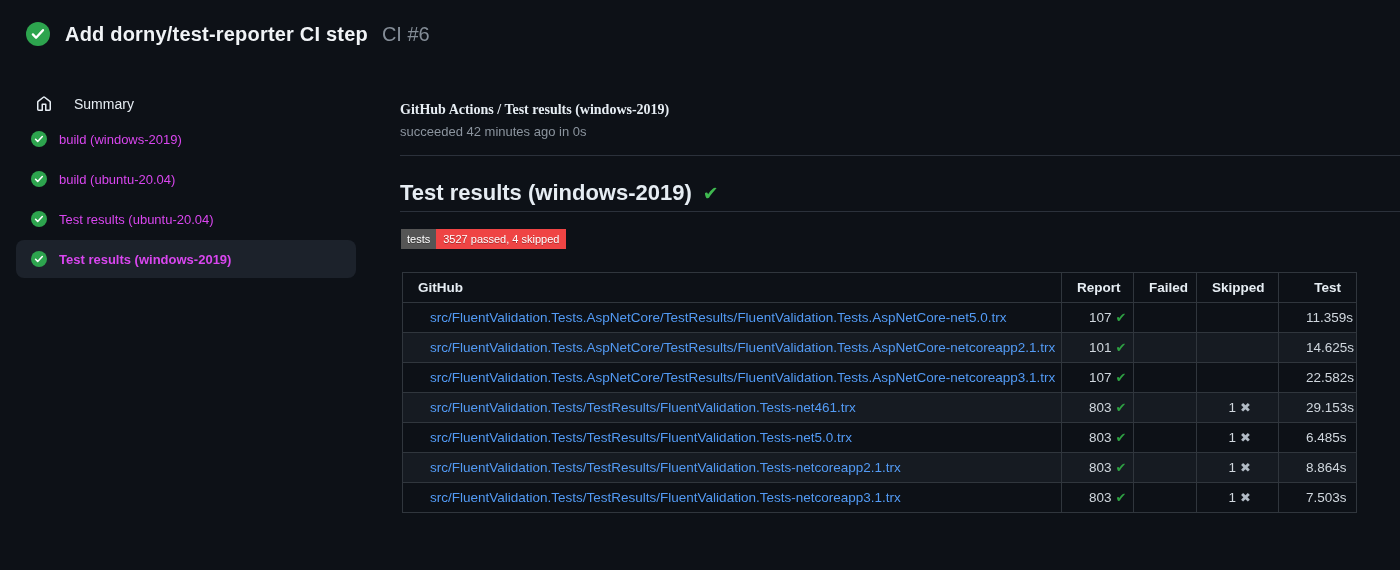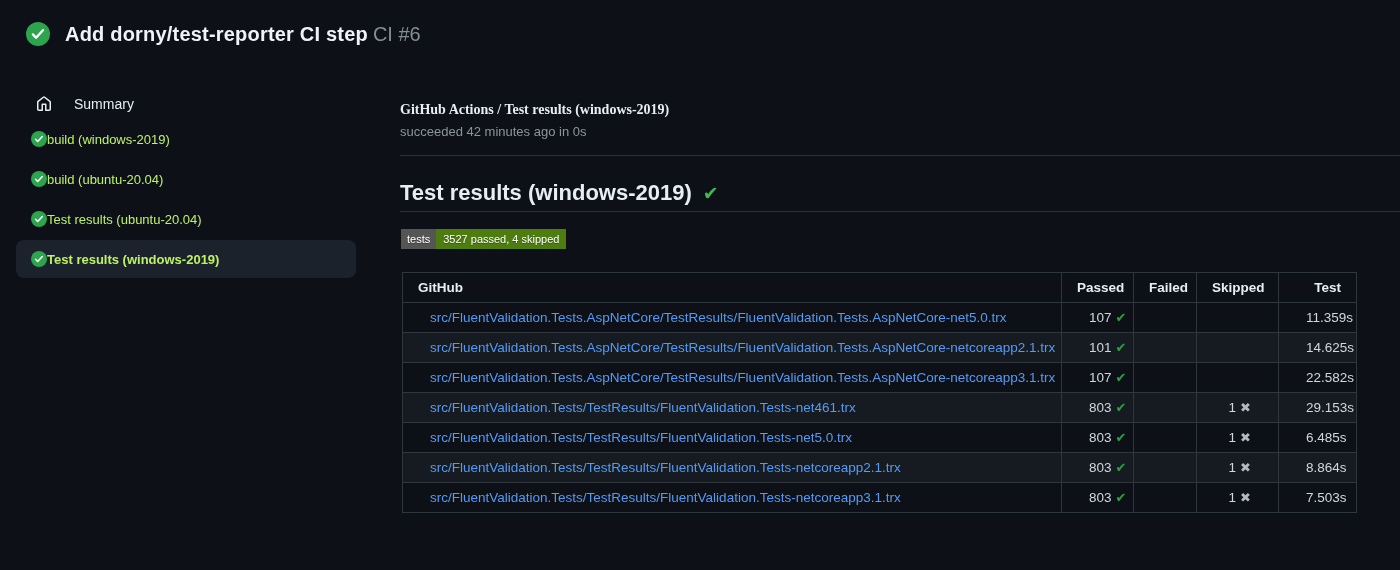--- a/index.html
+++ b/index.html
@@ -4,48 +4,48 @@
 <style>
   * { margin:0; padding:0; box-sizing:border-box; }
   html,body { background:#0d1117; }
   .app {
     position:relative; width:1400px; height:570px; overflow:hidden;
     background:#0d1117; font-family:"Liberation Sans","DejaVu Sans",sans-serif;
     color:#e6edf3;
   }
   
   .run-header { position:absolute; top:22px; left:26px; display:flex; align-items:center; gap:15px; }
-  .run-header .title-wrap { display:flex; align-items:center; gap:5px; }
+  .run-header .title-wrap { display:flex; align-items:center; gap:14px; }
   .run-title { font-size:20px; font-weight:700; color:#f0f3f6; letter-spacing:.2px; }
   .run-number { font-size:20px; font-weight:400; color:#848d97; }
   
   .sidebar { position:absolute; top:88px; left:16px; width:340px; }
   .summary-item { display:flex; align-items:center; gap:22px; padding:8px 0 8px 20px;
                   font-size:14px; color:#e6edf3; border-radius:8px; cursor:pointer; }
   .jobs-label { margin:24px 0 14px 20px; font-size:12px; color:#8b949e; }
-  .job-item { display:flex; align-items:center; height:38px; padding-left:15px;
-              margin-bottom:2px; border-radius:8px; font-size:13px; color:#bef264; cursor:pointer; }
+  .job-item { display:flex; align-items:center; gap:12px; height:38px; padding-left:15px;
+              margin-bottom:2px; border-radius:8px; font-size:13px; color:#d946ef; cursor:pointer; }
   .job-item.selected { background:#1c222b; font-weight:700; }
   .icon16 { width:16px; height:16px; flex:0 0 16px; display:block; }
   
   .main { position:absolute; left:400px; top:0; width:1000px; height:570px; }
   .job-header-title { position:absolute; top:102px; left:0; font-size:14px; font-weight:700; color:#e6edf3;font-family:Liberation Serif, serif; }
   .job-header-status { position:absolute; top:124px; left:0; font-size:13px; color:#8b949e; }
   .divider { position:absolute; left:0; width:1000px; border-top:1px solid #2b313b; }
   .divider.d1 { top:155px; }
   .divider.d2 { top:211px; }
   .report-heading { position:absolute; top:180px; left:0; display:flex; align-items:center; gap:11px; }
   .report-heading .h1-text { font-size:22px; font-weight:600; color:#e6edf3; }
   .report-heading .h1-check { font-size:19px; font-weight:700; color:#3fb950; }
   
   .badge { position:absolute; top:229px; left:1px; display:inline-flex; height:20px;
            border-radius:0; overflow:hidden; font-size:11px; color:#fff;
            text-shadow:0 1px 0 rgba(1,1,1,.3); }
   .badge-label { background:#555555; padding:0 6px; line-height:20px; }
-  .badge-value { background:#4d7c0f; padding:0 7px; line-height:20px; }
+  .badge-value { background:#ef4444; padding:0 7px; line-height:20px; }
   
   .results-table { position:absolute; top:272px; left:2px; width:954px;
                    border-collapse:collapse; table-layout:fixed; font-size:13.5px; }
   .results-table th, .results-table td { border:1px solid #30363d; overflow:hidden; white-space:nowrap; }
   .results-table th { padding:7px 15px; font-weight:700; color:#e6edf3; background:#0d1117; }
   .results-table th.c-report { text-align:left; }
   .results-table th.c-num { text-align:right; }
   .results-table td { padding:7px 27px; }
   .results-table td.c-report { text-align:left; }
   .results-table td.c-num { text-align:right; color:#d0d7de; }
@@ -133,21 +133,21 @@
       <colgroup>
         <col style="width:659px">
           <col style="width:72px">
           <col style="width:63px">
           <col style="width:82px">
           <col style="width:78px">
       </colgroup>
       <thead>
         <tr>
           <th class="c-report">GitHub</th>
-          <th class="c-num">Passed</th>
+          <th class="c-num">Report</th>
           <th class="c-num">Failed</th>
           <th class="c-num">Skipped</th>
           <th class="c-num">Test</th>
         </tr>
       </thead>
       <tbody id="results-body">
   <tr>
     <td class="c-report"><a class="report-link">src/FluentValidation.Tests.AspNetCore/TestResults/FluentValidation.Tests.AspNetCore-net5.0.trx</a></td>
     <td class="c-num"><span class="num passed-num">107</span><span class="glyph-check">✔</span></td>
     <td class="c-num"><span class="num failed-num"></span></td>

